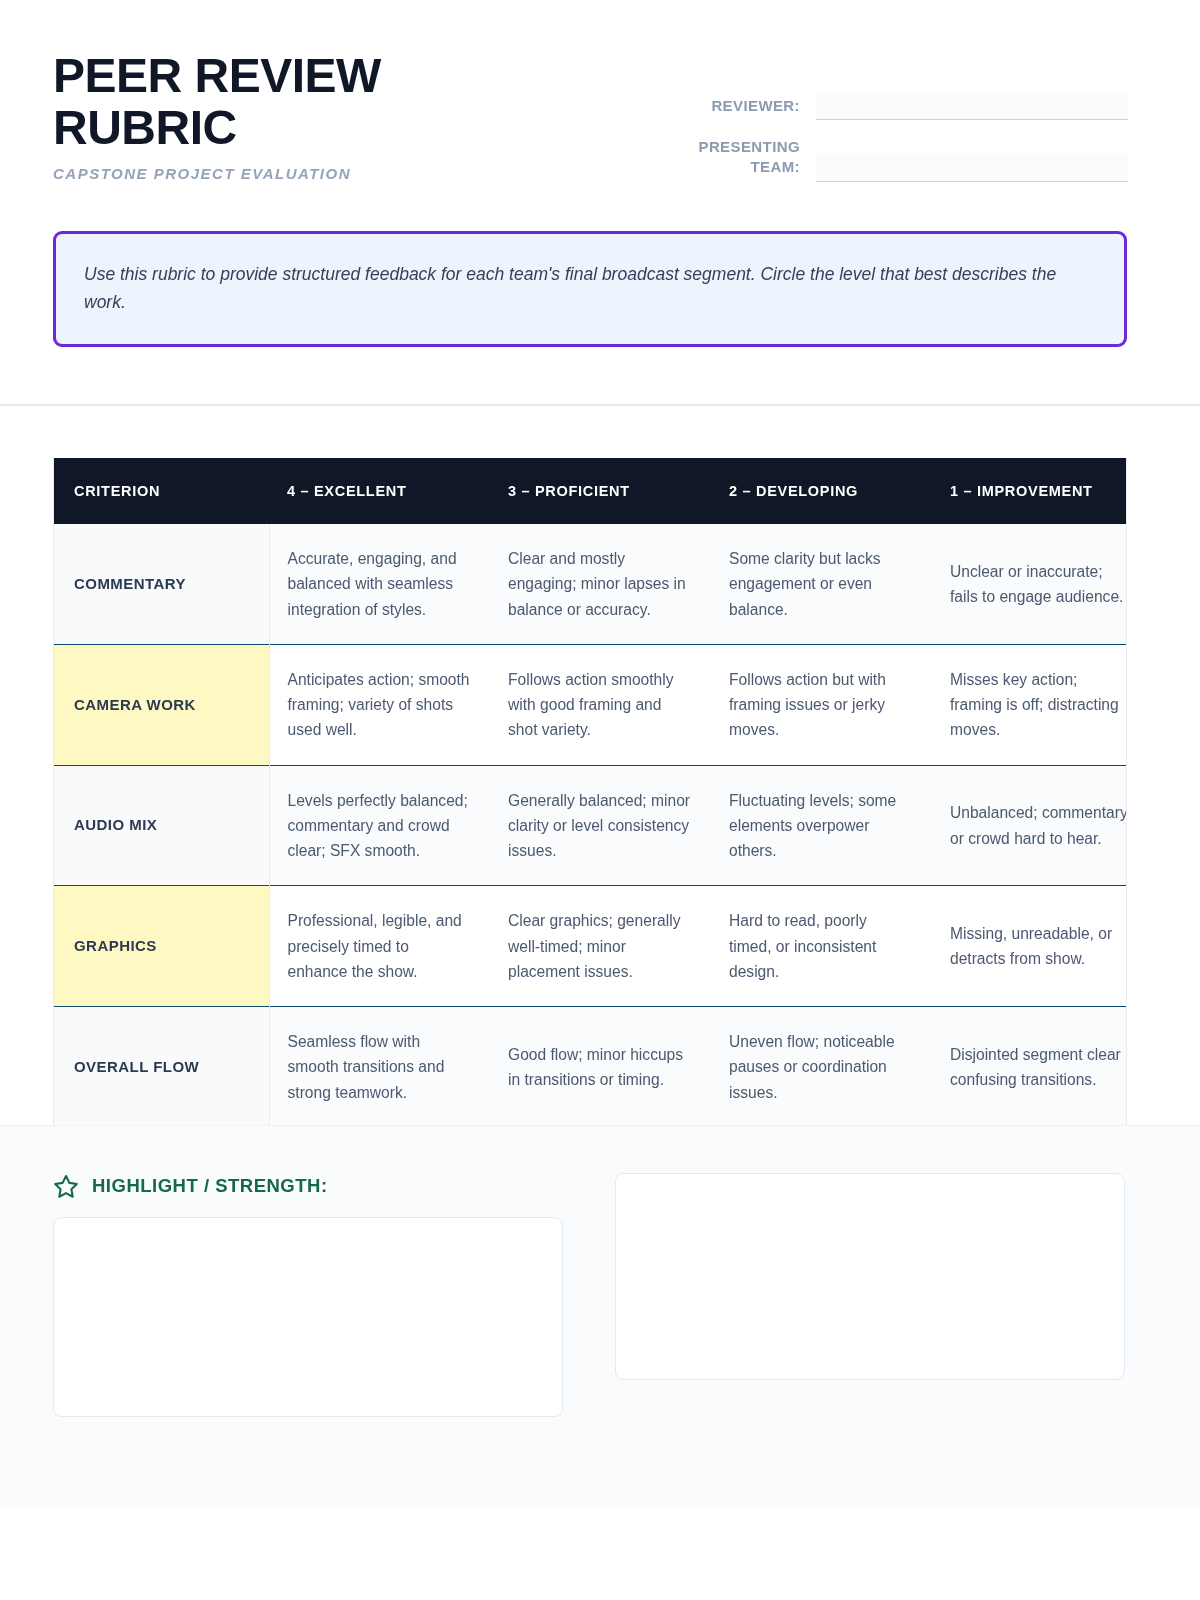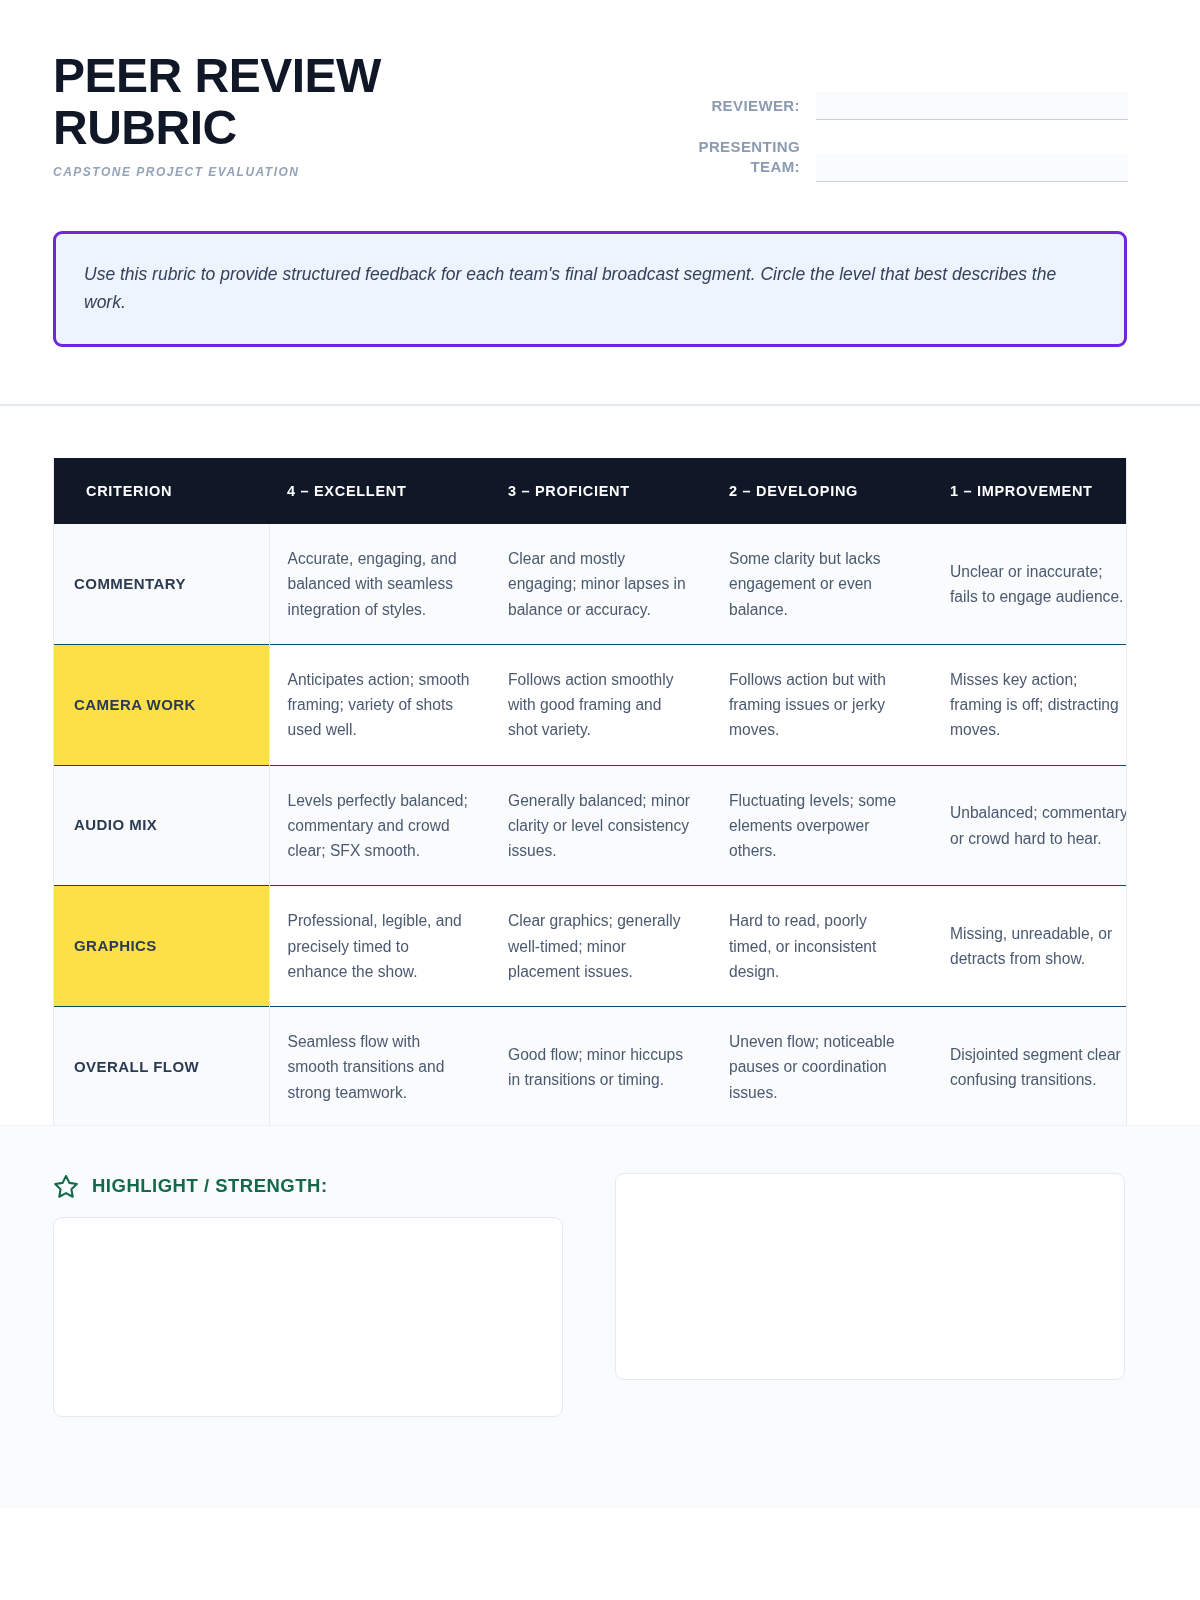--- a/index.html
+++ b/index.html
@@ -35,21 +35,21 @@
     font-weight: 700;
     line-height: 1.08;
     letter-spacing: -0.5px;
     color: #101828;
     text-transform: uppercase;
     max-width: 400px;
   }
 
   .doc-subtitle {
     margin-top: 11px;
-    font-size: 12px;
+    font-size: 15px;
     font-style: italic;
     font-weight: 700;
     letter-spacing: 1.5px;
     color: #94a3b8;
     text-transform: uppercase;
   }
 
   .meta-block {
     flex: 0 0 auto;
     width: 452px;
@@ -125,42 +125,42 @@
     background: #101828;
     color: #ffffff;
     font-size: 14.5px;
     font-weight: 700;
     letter-spacing: 0.7px;
     text-transform: uppercase;
     padding: 25px 18px 25px 18px;
     text-align: left;
   }
 
-  table.rubric thead th.c-crit { padding-left: 32px; width: 215px; }
+  table.rubric thead th.c-crit { padding-left: 20px; width: 215px; }
   table.rubric thead th.c-lvl  { width: 221px; }
 
   table.rubric tbody td {
     font-size: 15.6px;
     line-height: 1.62;
     color: #4b5970;
     padding: 22px 20px 22px 18px;
     vertical-align: middle;
     border-top: 1px solid #0c4a6e;
     background: #ffffff;
   }
 
   table.rubric tbody tr:first-child td { border-top: none; }
 
   table.rubric tbody td.crit-cell {
     font-size: 15px;
     font-weight: 700;
     letter-spacing: 0.45px;
     color: #2b3a52;
     text-transform: uppercase;
-    background: #fde047;
+    background: #fef9c3;
     border-right: 1px solid #e8edf4;
     padding-left: 20px;
   }
 
   table.rubric tbody tr.alt td { background: #f9fbfc; }
   table.rubric tbody tr.alt td.crit-cell { background: #f8fafc; }
 
   
   .feedback {
     position: absolute;

